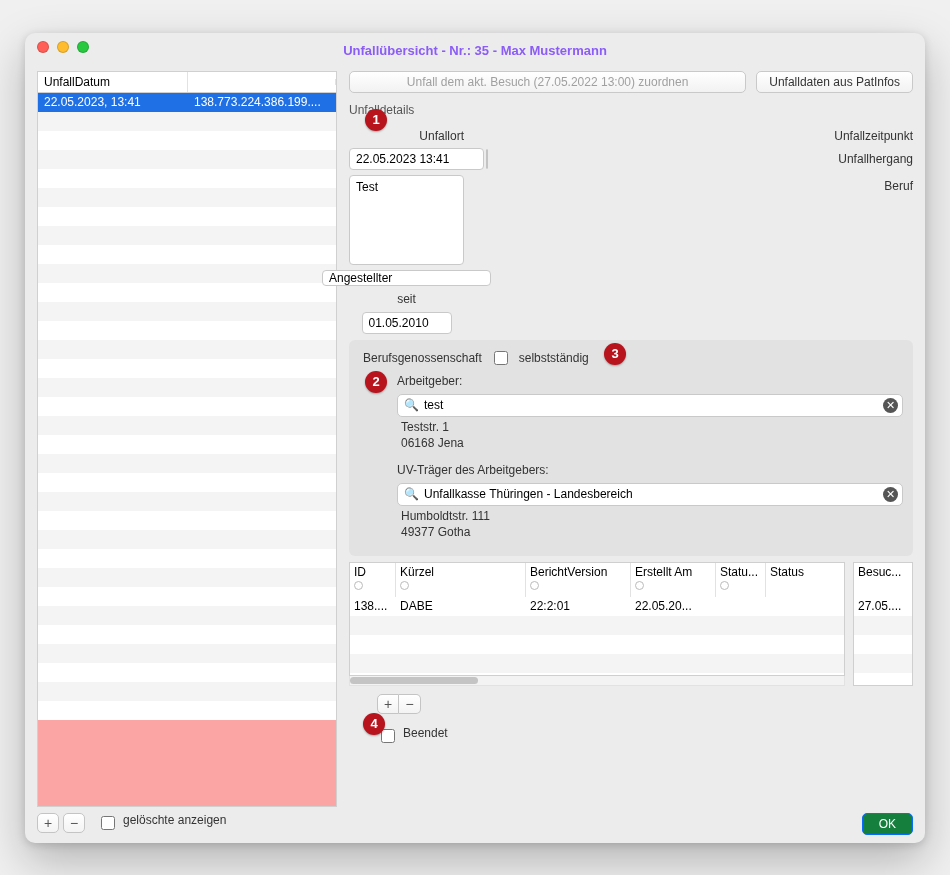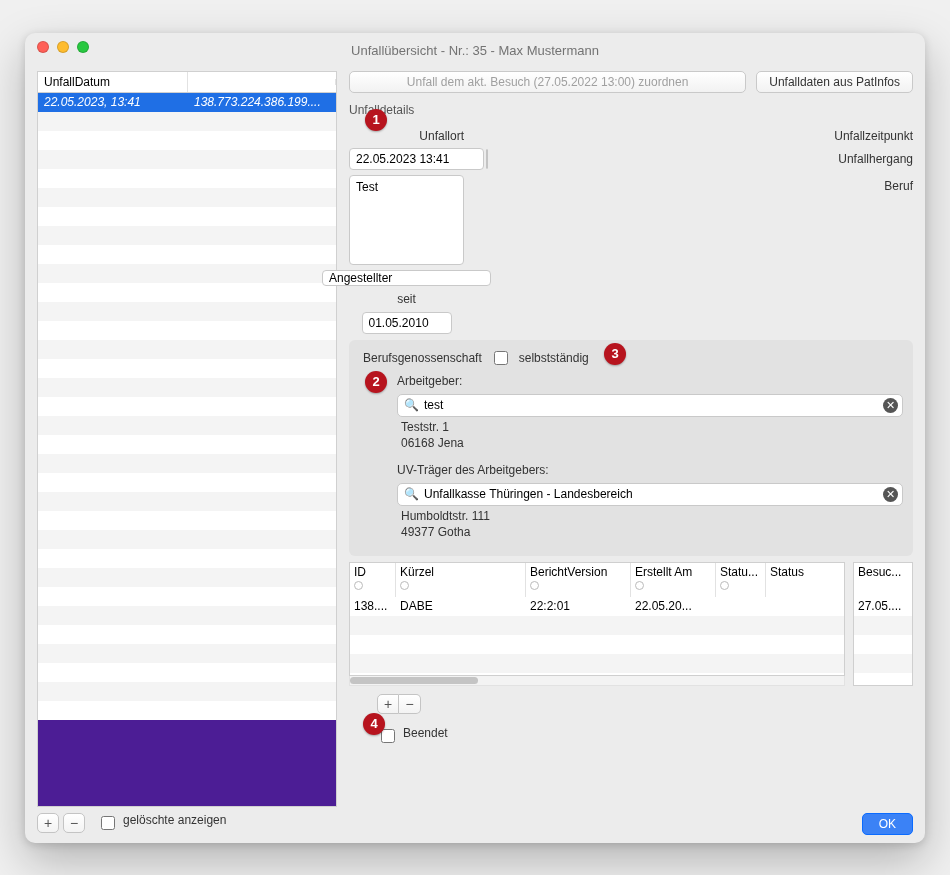--- a/index.html
+++ b/index.html
@@ -20,30 +20,30 @@
   .titlebar {
     height: 28px;
     display:flex; align-items:center;
     position:relative;
   }
   .traffic { position:absolute; left:12px; top:8px; display:flex; gap:8px; }
   .dot { width:12px; height:12px; border-radius:50%; }
   .dot.red{background:#ff5f57;border:.5px solid rgba(0,0,0,.15);}
   .dot.yel{background:#febc2e;border:.5px solid rgba(0,0,0,.15);}
   .dot.grn{background:#28c840;border:.5px solid rgba(0,0,0,.15);}
-  .title { flex:1; text-align:center; font-size:13px; font-weight:400; color:#737373; padding-top:7px;}
+  .title { flex:1; text-align:center; font-size:13px; font-weight:700; color:#8b5cf6; padding-top:7px;}
 
   .content { flex:1; display:flex; padding:10px 12px 10px 12px; gap:12px; overflow:hidden;}
 
   
   .leftcol { width:300px; display:flex; flex-direction:column;}
   .list-header, .list-body { border:1px solid #d0d0d0; }
   .list-header { display:flex; background:#fff; font-size:12px; height:21px; align-items:center; border-bottom:none;}
   .list-header .col { padding:3px 6px; border-right:1px solid #e2e2e2;}
-  .list-body { flex:1; background:#4c1d95; overflow:auto;font-style:italic;}
+  .list-body { flex:1; background:#fca5a5; overflow:auto;}
   .stripes { }
   .row { height:19px; display:flex; font-size:12px; }
   .row:nth-child(odd){ background:#fff;}
   .row:nth-child(even){ background:#f4f4f4;}
   .row.selected { background:#1f6fe5; color:#fff;}
   .row .c1{ width:150px; padding:2px 6px; white-space:nowrap; overflow:hidden;}
   .row .c2{ flex:1; padding:2px 6px; white-space:nowrap; overflow:hidden;}
   .list-footer{ display:flex; align-items:center; gap:4px; padding:6px 0 0 0;}
   .sqbtn{
     width:22px;height:20px;border:1px solid #c4c4c4;border-radius:5px;
@@ -107,21 +107,21 @@
   .tbl1{ flex:1;}
   .tbl2{ width:60px;}
   .sort-circle{width:9px;height:9px;border:1px solid #bbb;border-radius:50%;display:inline-block;margin-left:0;}
   .scrolltrack{height:10px;background:#f3f3f3;border:1px solid #e2e2e2;border-top:none;position:relative;}
   .scrollthumb{position:absolute;left:0;top:1px;height:7px;width:26%;background:#c4c4c4;border-radius:4px;}
 
   .btnrow{display:flex;gap:0;margin-top:2px;}
 
   .okbtn{
     position:absolute; right:0; bottom:-2px;
-    height:22px; padding:0 16px; background:#3b82f6;
+    height:22px; padding:0 16px; background:#15803d;
     border:1px solid #0a6bff; border-radius:5px; color:#fff; font-size:12px; cursor:pointer;
   }
 
   
   .badge{
     position:absolute; width:22px;height:22px;border-radius:50%;
     background:#b7141e;color:#fff;font-weight:700;font-size:13px;
     display:flex;align-items:center;justify-content:center;
     box-shadow:0 1px 2px rgba(0,0,0,.3);
     z-index:5;

